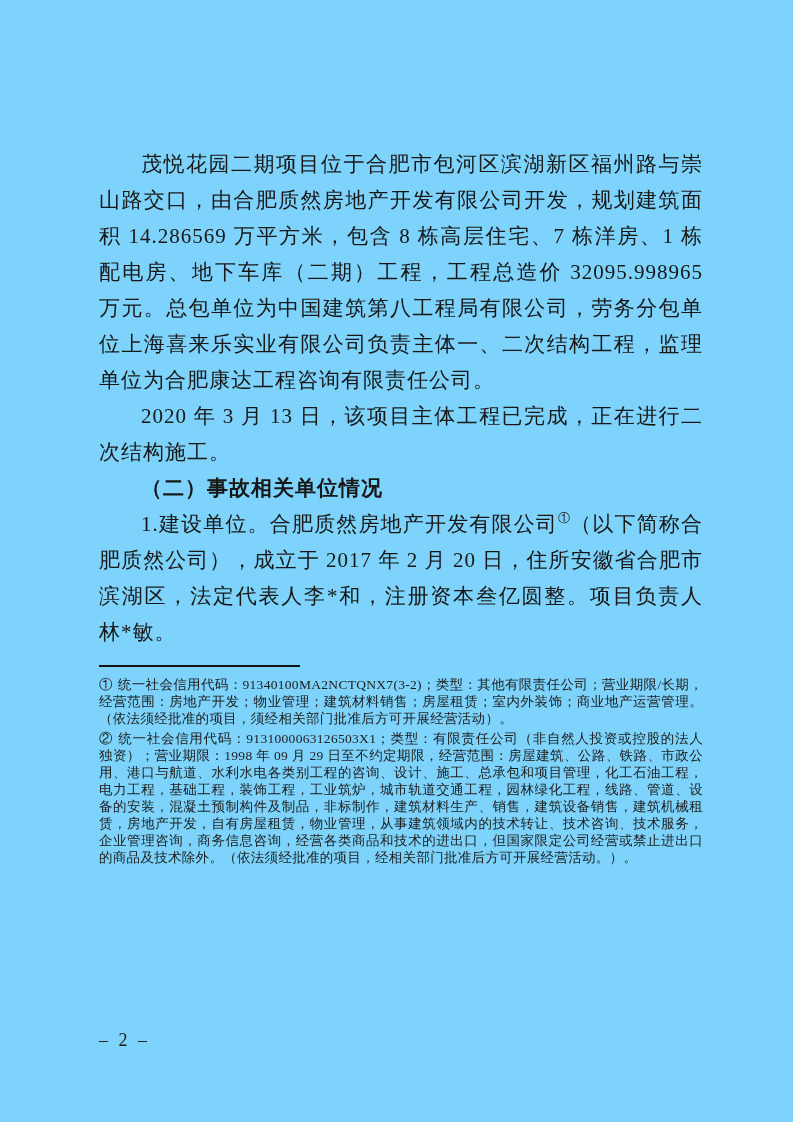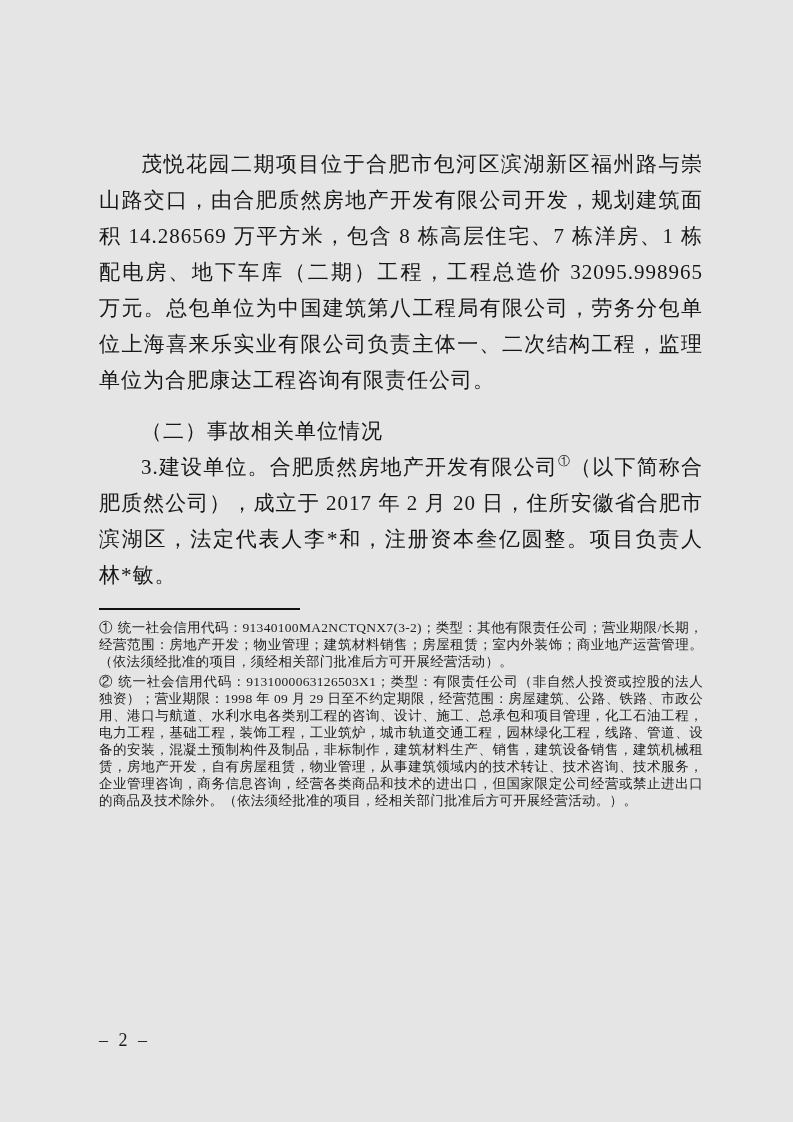--- a/index.html
+++ b/index.html
@@ -4,41 +4,41 @@
 <style>
   html, body {
     margin: 0;
     padding: 0;
     background: #ffffff;
   }
   .page {
     position: relative;
     width: 793px;
     height: 1122px;
-    background: #e5e5e5;
+    background: #7dd3fc;
     overflow: hidden;
     font-family: "Liberation Serif", "DejaVu Serif", serif;
     color: #171717;
   }
   .content {
     position: absolute;
     left: 99px;
     top: 146px;
     width: 604px;
   }
   .para {
     margin: 0;
     font-size: 21px;
     line-height: 36px;
     letter-spacing: 1px;
     text-align: justify;
     text-indent: 2em;
     word-break: break-all;
   }
-  .para.heading { font-weight: normal; margin-top: 15px; }
+  .para.heading { font-weight: bold; }
   .fn-ref {
     font-size: 12px;
     line-height: 0;
     vertical-align: 9px;
     letter-spacing: 0;
   }
   .footnote-separator {
     width: 201px;
     height: 0;
     border-top: 2px solid #111111;
@@ -64,24 +64,25 @@
   }
 </style>
 </head>
 <body>
 
 <div class="page">
   <div class="content">
 
     <p class="para">茂悦花园二期项目位于合肥市包河区滨湖新区福州路与崇山路交口，由合肥质然房地产开发有限公司开发，规划建筑面积 14.286569 万平方米，包含 8 栋高层住宅、7 栋洋房、1 栋配电房、地下车库（二期）工程，工程总造价 32095.998965 万元。总包单位为中国建筑第八工程局有限公司，劳务分包单位上海喜来乐实业有限公司负责主体一、二次结构工程，监理单位为合肥康达工程咨询有限责任公司。</p>
 
+    <p class="para">2020 年 3 月 13 日，该项目主体工程已完成，正在进行二次结构施工。</p>
 
     <p class="para heading">（二）事故相关单位情况</p>
 
-    <p class="para"><span>3.建设单位。合肥质然房地产开发有限公司</span><sup class="fn-ref">①</sup><span>（以下简称合肥质然公司），成立于 2017 年 2 月 20 日，住所安徽省合肥市滨湖区，法定代表人李*和，注册资本叁亿圆整。项目负责人林*敏。</span></p>
+    <p class="para"><span>1.建设单位。合肥质然房地产开发有限公司</span><sup class="fn-ref">①</sup><span>（以下简称合肥质然公司），成立于 2017 年 2 月 20 日，住所安徽省合肥市滨湖区，法定代表人李*和，注册资本叁亿圆整。项目负责人林*敏。</span></p>
 
 
     <div class="footnote-separator"></div>
 
     <p class="footnote"><span class="fn-marker">①</span><span>统一社会信用代码：91340100MA2NCTQNX7(3-2)；类型：其他有限责任公司；营业期限/长期，经营范围：房地产开发；物业管理；建筑材料销售；房屋租赁；室内外装饰；商业地产运营管理。（依法须经批准的项目，须经相关部门批准后方可开展经营活动）。</span></p>
 
     <p class="footnote"><span class="fn-marker">②</span><span>统一社会信用代码：9131000063126503X1；类型：有限责任公司（非自然人投资或控股的法人独资）；营业期限：1998 年 09 月 29 日至不约定期限，经营范围：房屋建筑、公路、铁路、市政公用、港口与航道、水利水电各类别工程的咨询、设计、施工、总承包和项目管理，化工石油工程，电力工程，基础工程，装饰工程，工业筑炉，城市轨道交通工程，园林绿化工程，线路、管道、设备的安装，混凝土预制构件及制品，非标制作，建筑材料生产、销售，建筑设备销售，建筑机械租赁，房地产开发，自有房屋租赁，物业管理，从事建筑领域内的技术转让、技术咨询、技术服务，企业管理咨询，商务信息咨询，经营各类商品和技术的进出口，但国家限定公司经营或禁止进出口的商品及技术除外。（依法须经批准的项目，经相关部门批准后方可开展经营活动。）。</span></p>
 
   </div>
 

